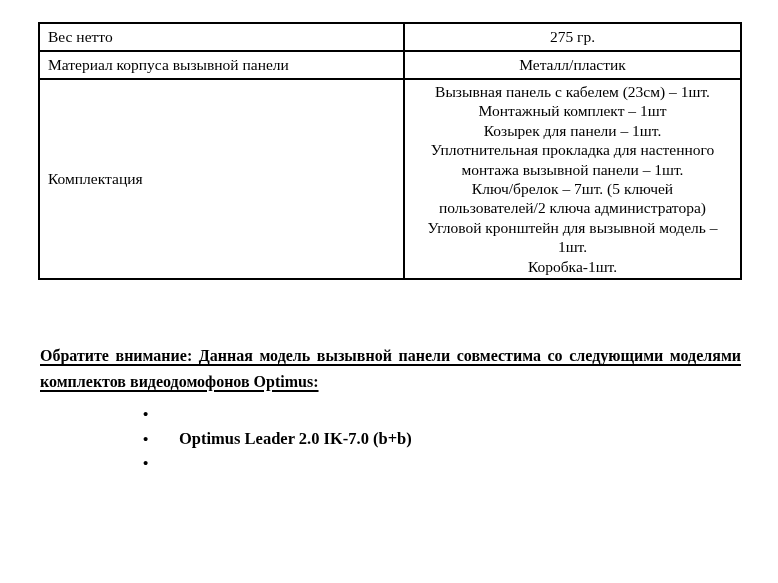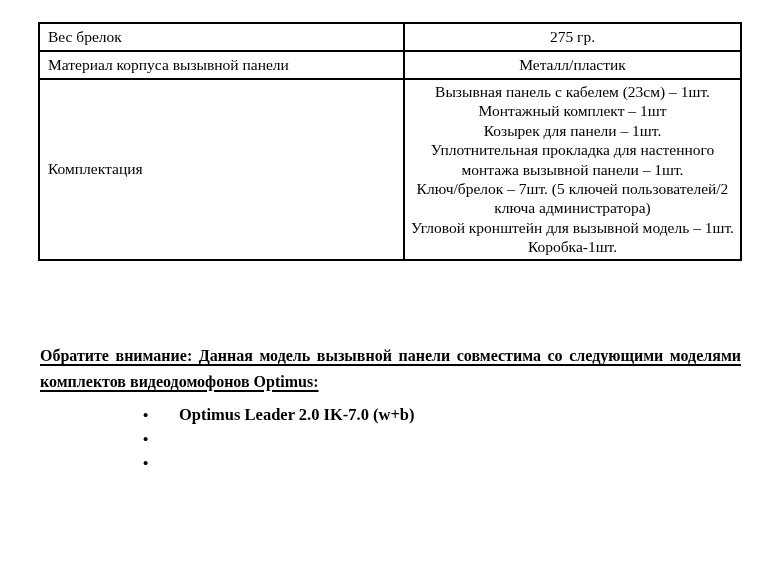--- a/index.html
+++ b/index.html
@@ -33,21 +33,21 @@
     height: 22px;
   }
   table.spec td.label-cell {
     width: 347px;
     text-align: left;
     vertical-align: middle;
   }
   table.spec td.value-cell {
     text-align: center;
     vertical-align: middle;
-    padding: 2px 6px;
+    padding: 2px 16px;
   }
   .value-line {
     line-height: 19.4px;
   }
 
   
   .notice {
     position: absolute;
     left: 40px;
     top: 343px;
@@ -83,21 +83,21 @@
   }
 </style>
 </head>
 <body>
 
 <div class="page">
 
   <table class="spec">
     <tbody>
         <tr>
-          <td class="label-cell">Вес брелок</td>
+          <td class="label-cell">Вес нетто</td>
           <td class="value-cell">
             <div class="value-line">275 гр.</div>
           </td>
         </tr>
         <tr>
           <td class="label-cell">Материал корпуса вызывной панели</td>
           <td class="value-cell">
             <div class="value-line">Металл/пластик</div>
           </td>
         </tr>
@@ -114,23 +114,23 @@
           </td>
         </tr>
       </tbody>
   </table>
 
   <div class="notice">Обратите внимание: Данная модель вызывной панели совместима со следующими моделями комплектов видеодомофонов Optimus:</div>
 
   <div class="models">
       <div class="model-item">
         <span class="bullet">•</span>
-        <span>Optimus Leader 2.0 IK-7.0 (w+b)</span>
       </div>
       <div class="model-item">
         <span class="bullet">•</span>
+        <span>Optimus Leader 2.0 IK-7.0 (b+b)</span>
       </div>
       <div class="model-item">
         <span class="bullet">•</span>
       </div>
     </div>
 
 </div>
 
 </body></html>

